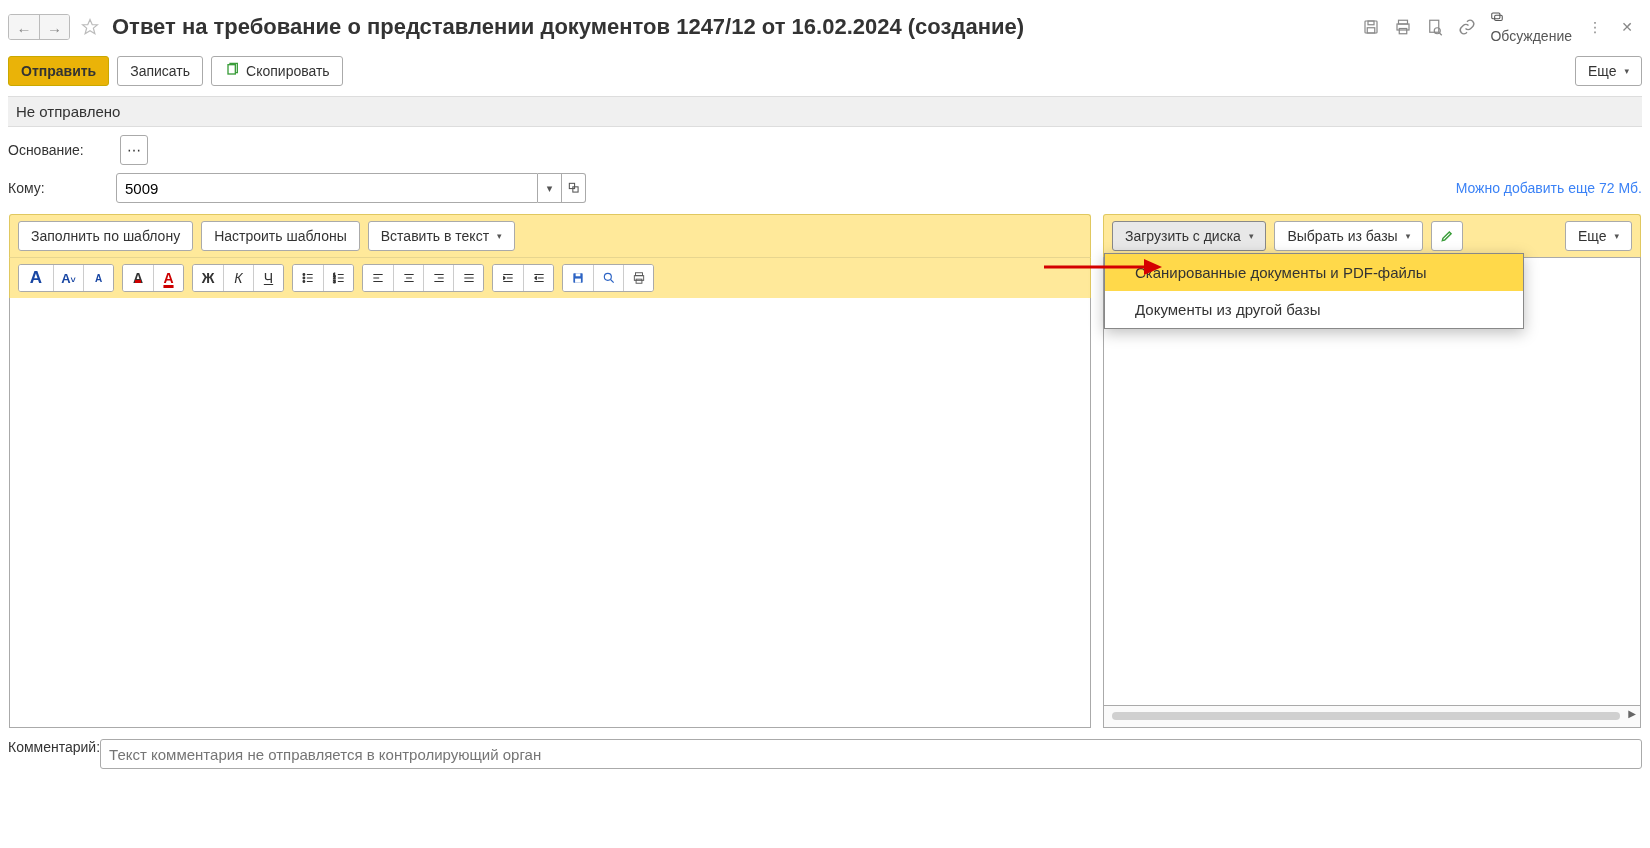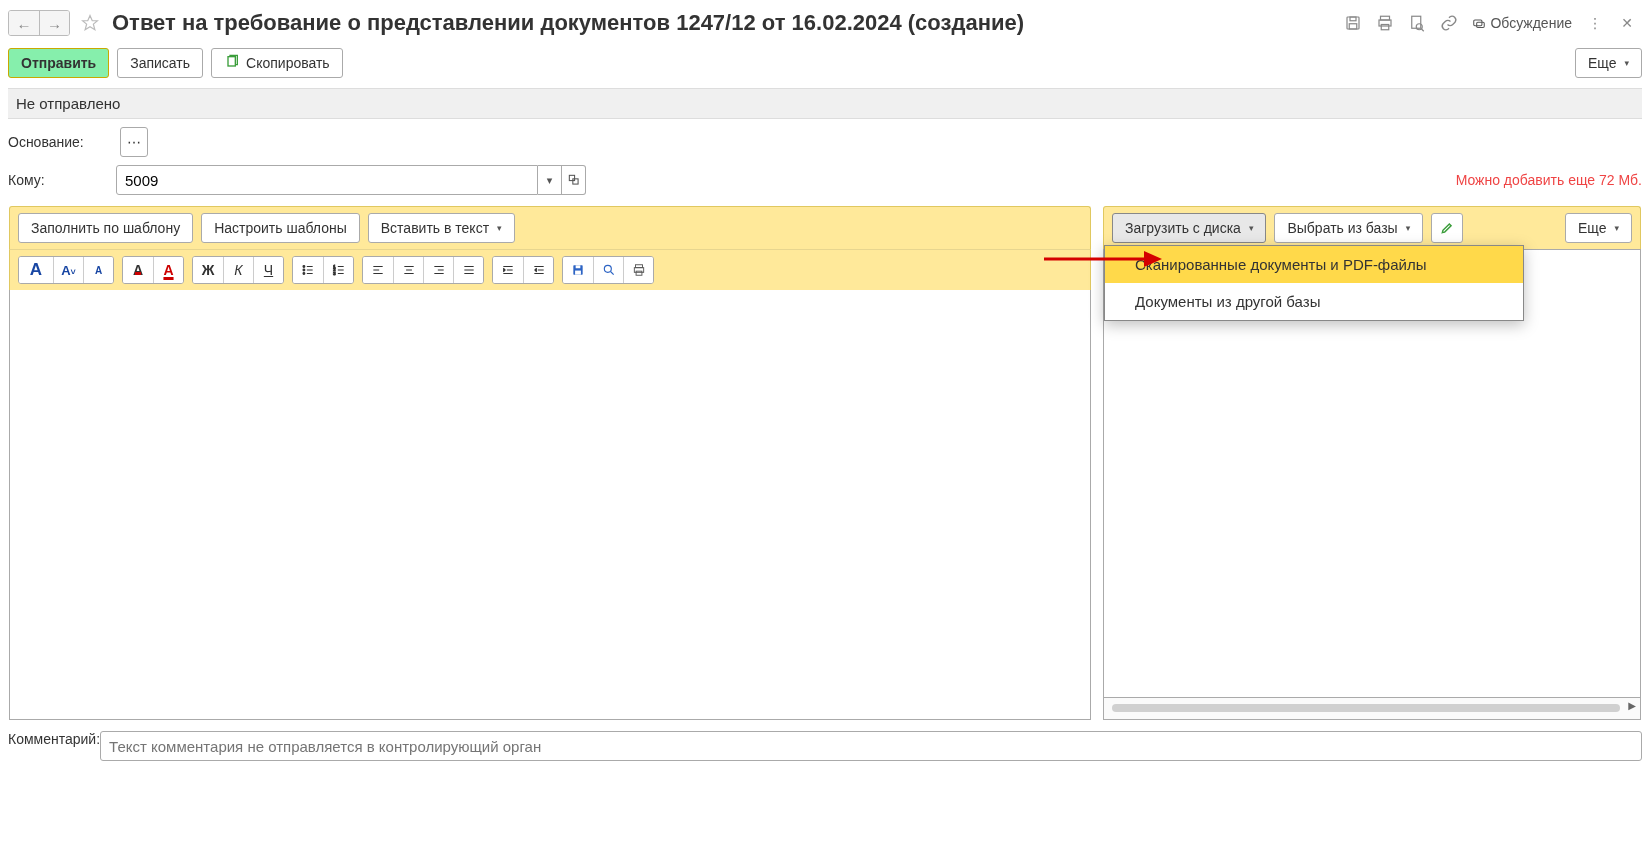--- a/index.html
+++ b/index.html
@@ -13,28 +13,28 @@
   .nav-btn {
     width: 30px; height: 24px; display: flex; align-items: center; justify-content: center;
     background: #f5f5f5; color: #888; cursor: pointer; font-size: 15px;
   }
   .nav-btn + .nav-btn { border-left: 1px solid #bbb; }
   .star-btn { width: 28px; height: 24px; display:flex; align-items:center; justify-content:center; color:#bbb; cursor:pointer; margin-left:4px; }
   .page-title { font-size: 22px; color: #333; margin-left: 6px; flex: 0 0 auto; font-weight: bold; }
   .top-spacer { flex: 1; }
   .top-icon { width: 30px; height: 24px; display:flex; align-items:center; justify-content:center; color:#888; cursor:pointer; }
   .top-icon svg { width:18px; height:18px; }
-  .top-link { display:flex; align-items:flex-end; gap:4px; color:#555; cursor:pointer; margin: 0 6px; }
+  .top-link { display:flex; align-items:flex-start; gap:4px; color:#555; cursor:pointer; margin: 0 6px; flex-direction: column; }
   .cmd-bar { display:flex; align-items:center; gap:8px; padding: 4px 0 10px 0; }
   .btn {
     height: 30px; padding: 0 12px; border: 1px solid #aaa; border-radius: 3px;
     background: #fff; cursor: pointer; display:flex; align-items:center; gap:6px;
     font-size: 14px; color:#333;
   }
-  .btn.accent { background:#86efac; border-color:#c9a800; font-weight:bold; }
+  .btn.accent { background:#eab308; border-color:#c9a800; font-weight:bold; }
   .btn.small-icn { padding: 0 8px; }
   .btn .caret { font-size: 9px; color:#555; margin-left:2px; }
   .cmd-spacer { flex:1; }
   .status-bar { background:#f0f0f0; border-top:1px solid #ddd; border-bottom:1px solid #ddd; padding: 6px 8px; font-size:15px; }
   .form-row { display:flex; align-items:center; gap:8px; padding: 8px 0 0 0; }
   .form-row label { width: 100px; }
   .input-wrap { display:flex; flex:1; }
   .input-wrap.full { flex: 1; }
   .inp {
     height: 30px; border: 1px solid #aaa; border-radius: 3px 0 0 3px;
@@ -44,21 +44,21 @@
   .inp-btn {
     width: 24px; height: 30px; border:1px solid #aaa; border-left:none;
     background:#fff; display:flex; align-items:center; justify-content:center;
     color:#555; cursor:pointer; font-size:11px;
   }
   .inp-btn:last-child { border-radius: 0 3px 3px 0; }
   .ellipsis-btn {
     width: 28px; height:30px; margin-left:4px; border:1px solid #aaa; border-radius:3px;
     display:flex; align-items:center; justify-content:center; cursor:pointer;
   }
-  .hint { color:#ef4444; margin-left:auto; }
+  .hint { color:#3b82f6; margin-left:auto; }
   .split { display:flex; gap:10px; margin-top:10px; align-items:stretch; }
   .pane { flex:1; display:flex; flex-direction:column; border:1px solid transparent; }
   .pane.left { flex: 1; }
   .pane.right { flex: 0 0 540px; position:relative; }
   .pane-toolbar {
     background:#ffe99a; border:1px solid #e0c860; border-bottom:none;
     display:flex; align-items:flex-start; gap:8px; padding:6px 8px;
     border-radius:3px 3px 0 0;
   }
   .pane-toolbar.row2 { border-top: 1px solid #e7d58f; border-radius:0; padding:6px 8px; }

